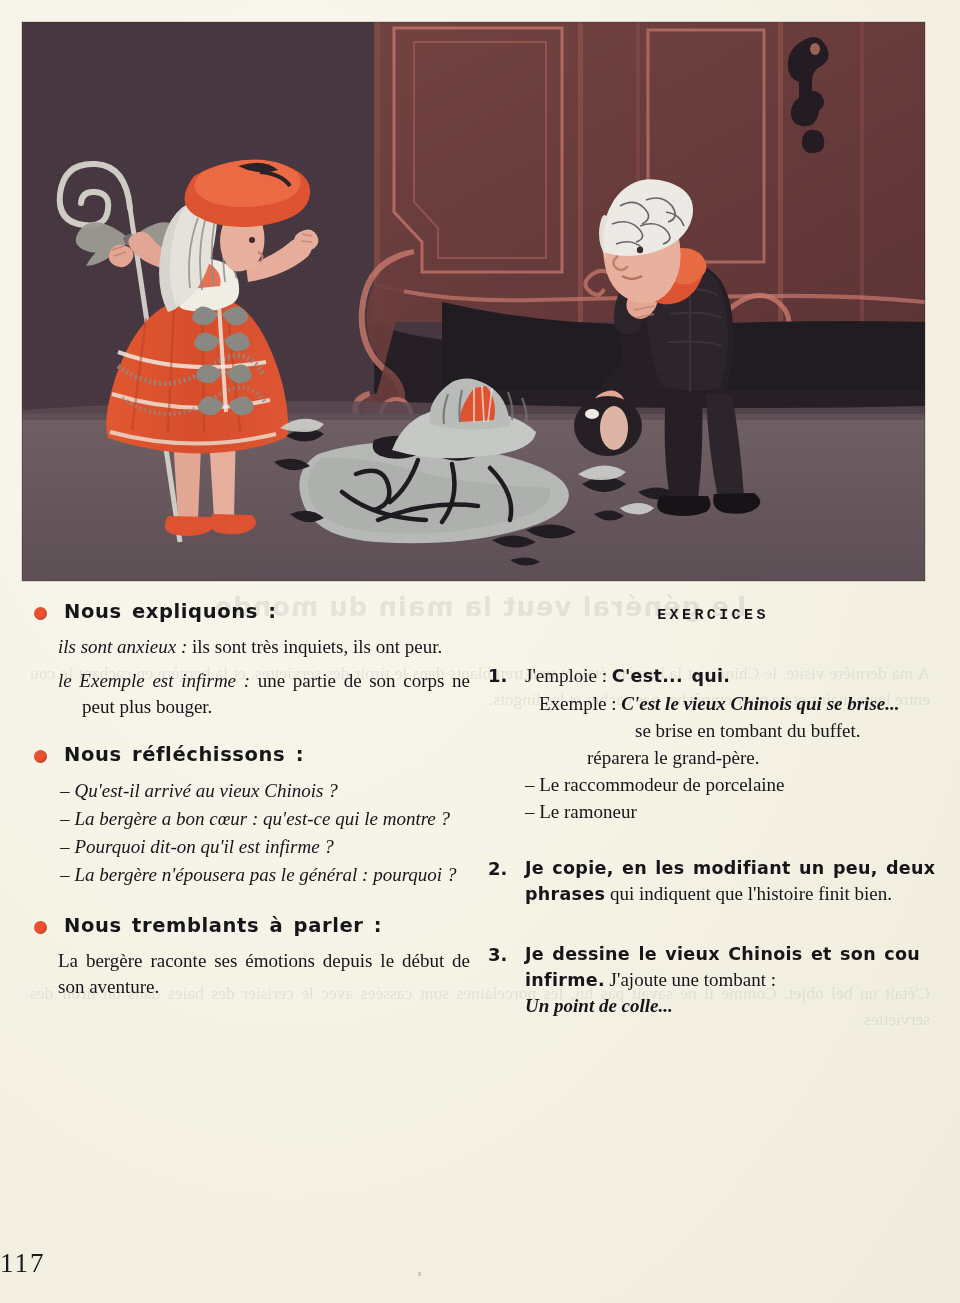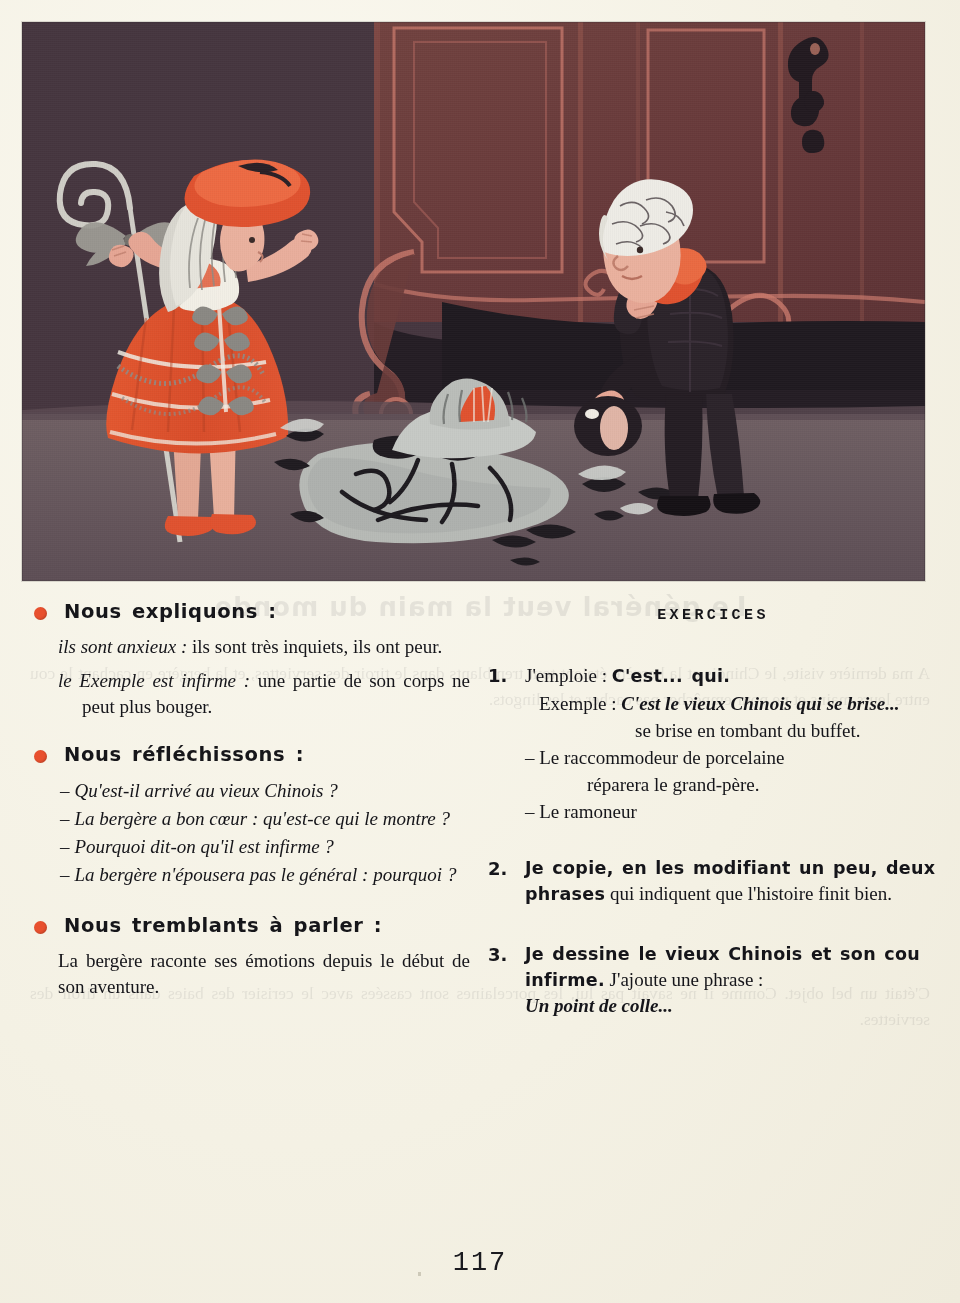--- a/index.html
+++ b/index.html
@@ -212,22 +212,21 @@
     letter-spacing: 0;
     word-spacing: 0;
   }
 
   
   #page-number {
     position: absolute;
     left: 0;
     top: 1248px;
     width: 960px;
-    text-align: center;
-    font-family: Liberation Mono, monospace;
+    font-family: Liberation Serif, serif;
     font-size: 27px;
     letter-spacing: 2px;
     color: #1a1a1f;
   }
 
   
   .speck {
     position: absolute;
     background: #bdb9a8;
     opacity: .7;
@@ -548,37 +547,37 @@
 
       <div class="exercices-title">EXERCICES</div>
 
       <div class="exercise">
         <span class="ex-num">1.</span>
         <div class="ex-body">
           <span class="ex-line ind1"><span>J'emploie : </span><span class="b">C'est... qui.</span></span>
           <span class="ex-sub"><span>Exemple : </span><span class="ital">C'est le vieux Chinois qui se brise...</span></span>
           <span class="ex-spacer"></span>
           <span class="ex-line ind3">se brise en tombant du buffet.</span>
+          <span class="ex-line ind2">réparera le grand-père.</span>
           <span class="ex-line ind1">– Le raccommodeur de porcelaine</span>
-          <span class="ex-line ind2">réparera le grand-père.</span>
           <span class="ex-line ind1">– Le ramoneur</span>
         </div>
       </div>
 
       <div class="exercise" style="margin-top:30px;">
         <span class="ex-num">2.</span>
         <div class="ex-body ex-strong-block">
           <span>Je copie, en les modifiant un peu, deux phrases</span><span class="ex-normal-run"> qui indiquent que l'histoire finit bien.</span>
         </div>
       </div>
 
       <div class="exercise" style="margin-top:34px;">
         <span class="ex-num">3.</span>
         <div class="ex-body ex-strong-block">
-          <span>Je dessine le vieux Chinois et son cou infirme.</span><span class="ex-normal-run"> J'ajoute une phrase :</span>
+          <span>Je dessine le vieux Chinois et son cou infirme.</span><span class="ex-normal-run"> J'ajoute une tombant :</span>
           <span class="ex-normal-run ital ex-line">Un point de colle...</span>
         </div>
       </div>
 
     </div>
   </div>
 
   <div id="page-number">117</div>
 
   <div class="speck" style="left:418px; top:1272px; width:3px; height:4px;"></div>

